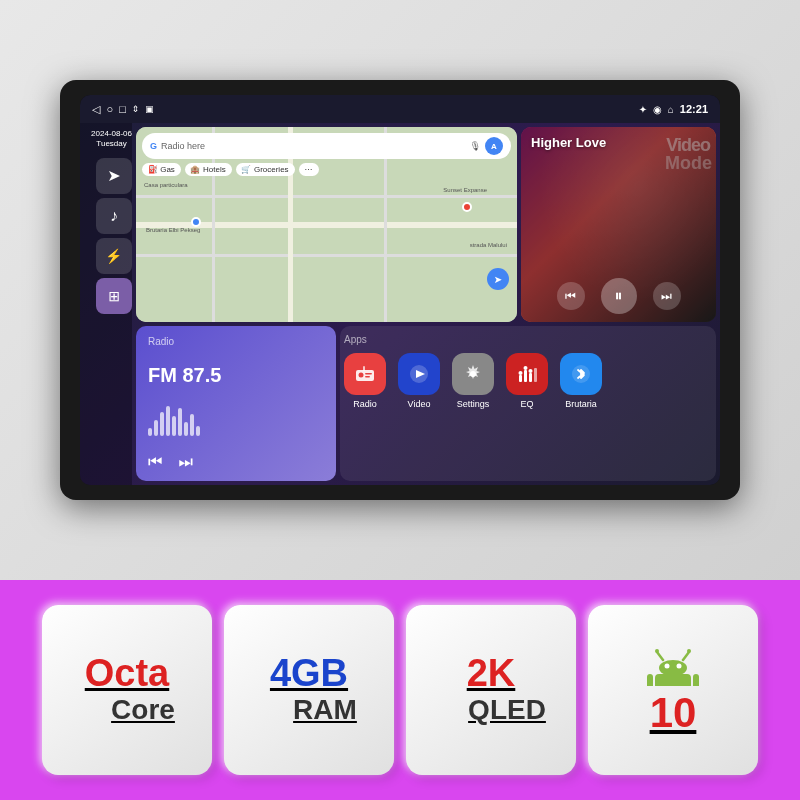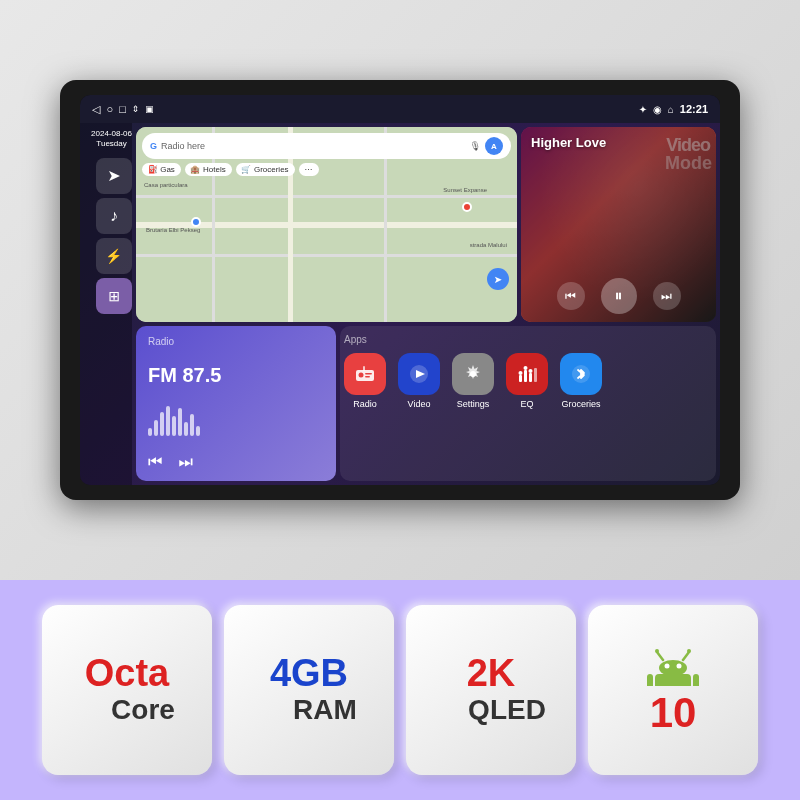--- a/index.html
+++ b/index.html
@@ -389,26 +389,27 @@
     .app-name {
       color: white;
       font-size: 9px;
       text-align: center;
     }
 
     
     .specs-row {
       width: 800px;
       height: 220px;
-      background: #c4b5fd;
+      background: #d946ef;
       display: flex;
       align-items: center;
       justify-content: center;
       gap: 12px;
       padding: 16px;
+      text-decoration: underline;
     }
 
     .spec-badge {
       width: 170px;
       height: 170px;
       background: linear-gradient(145deg, #ffffff, #e0e0e0);
       border-radius: 16px;
       box-shadow: 4px 4px 12px rgba(0,0,0,0.15), -2px -2px 8px rgba(255,255,255,0.8);
       display: flex;
       flex-direction: column;
@@ -647,21 +648,21 @@
                   <span class="app-name">EQ</span>
                 </div>
 
                 <div class="app-item">
                   <div class="app-icon blue-phone">
                     <svg width="22" height="22" viewBox="0 0 22 22">
                       <circle cx="11" cy="11" r="9" fill="white" opacity="0.15"></circle>
                       <path d="M8 7 L14 12 L11 15 L11 7 L14 10 L8 15" stroke="white" stroke-width="1.8" fill="none" stroke-linecap="round" stroke-linejoin="round"></path>
                     </svg>
                   </div>
-                  <span class="app-name">Groceries</span>
+                  <span class="app-name">Brutaria</span>
                 </div>
 
               </div>
             </div>
 
           </div>
         </div>
 
       </div>
     </div>

